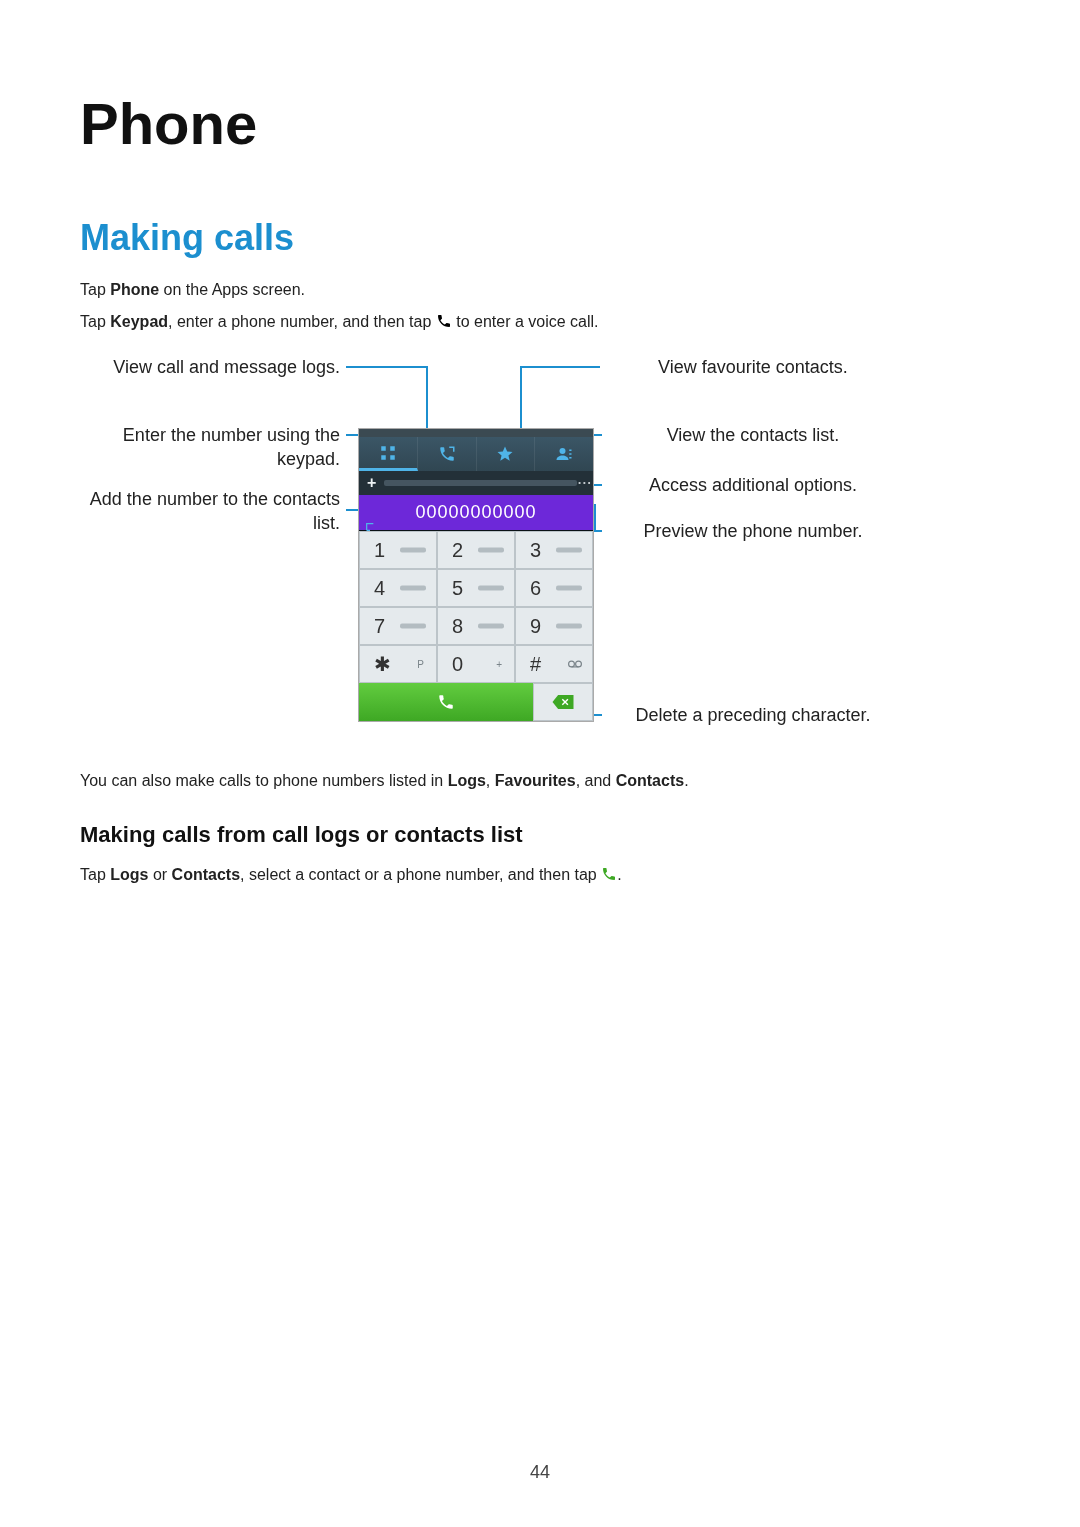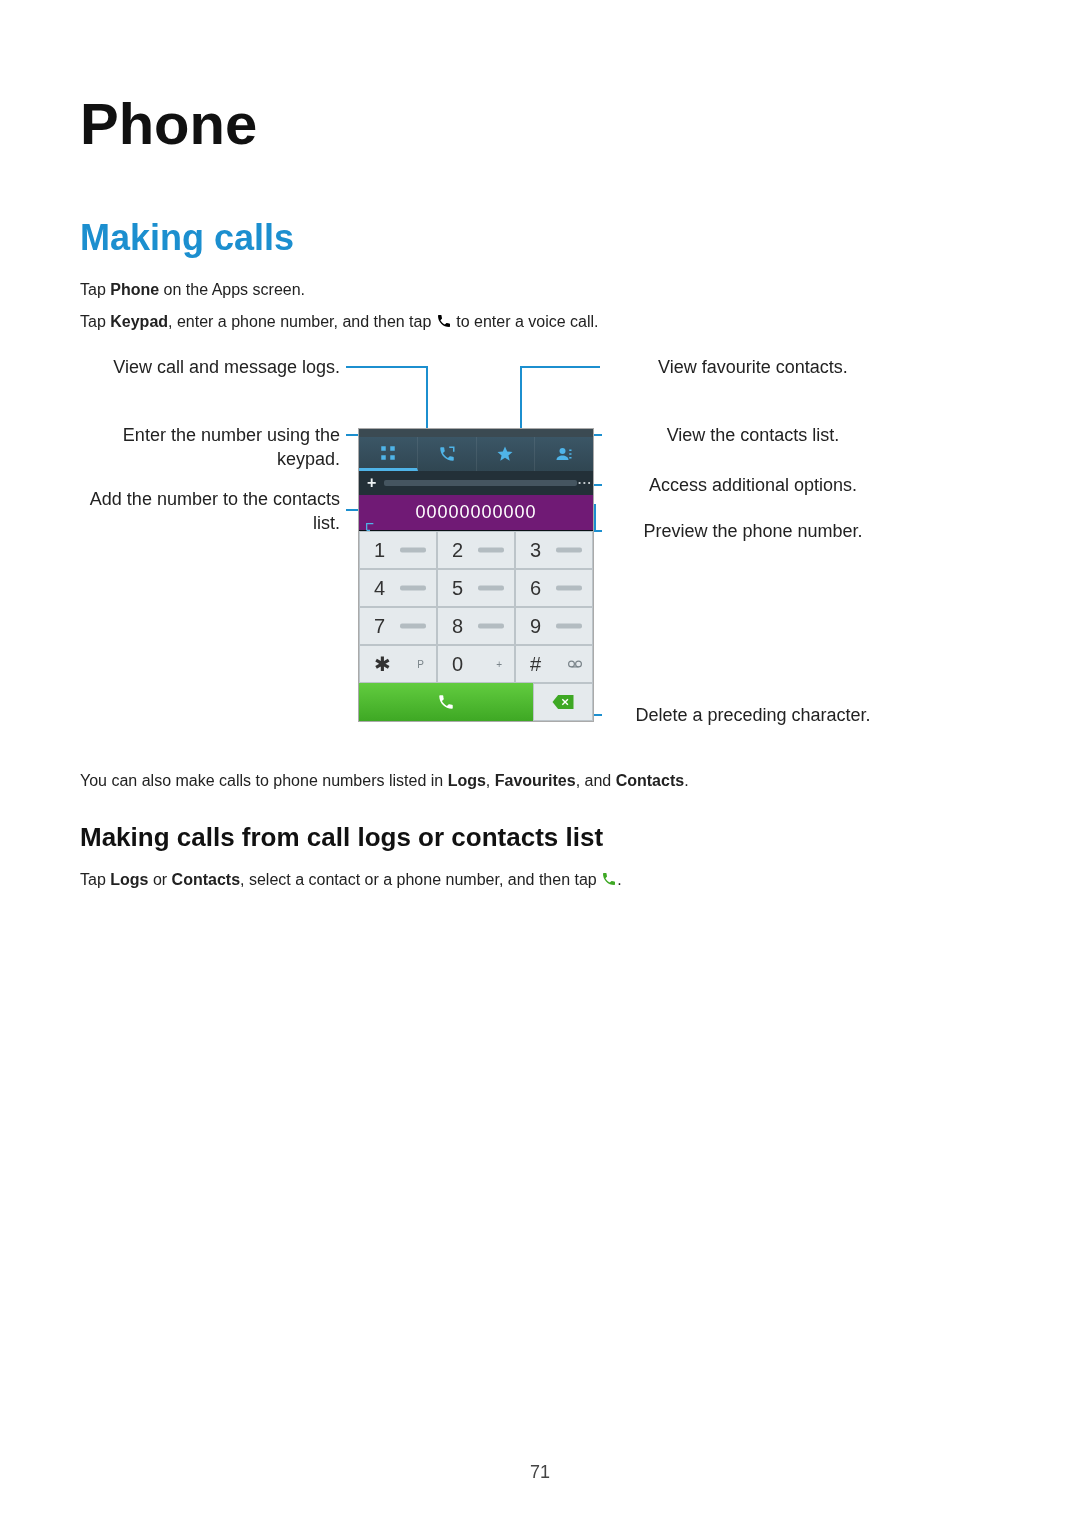--- a/index.html
+++ b/index.html
@@ -98,21 +98,21 @@
     display: flex;
     align-items: center;
     padding: 0 8px;
     color: #eef3f5;
   }
   .plus-icon { font-size: 16px; font-weight: 700; margin-right: 8px; }
   .sug-bar { flex: 1; height: 6px; background: #455560; border-radius: 2px; }
   .dots { margin-left: 8px; font-size: 14px; letter-spacing: 1px; writing-mode: vertical-rl; line-height: 0; }
   .numdisp {
     height: 36px;
-    background: #701a75;
+    background: #6d28d9;
     color: #fff;
     display: flex;
     align-items: center;
     justify-content: center;
     font-size: 18px;
     letter-spacing: 1px;
     border-bottom: 1px solid #0a1216;
     position: relative;
   }
   .add-ico {
@@ -168,21 +168,21 @@
   }
   .delbtn {
     flex: 1;
     background: #e5eaed;
     border: 1px solid #bcc4c9;
     display: flex;
     align-items: center;
     justify-content: center;
   }
   h3.subsection {
-    font-size: 26px;
+    font-size: 22px;
     font-weight: 700;
     color: #111;
     margin: 28px 0 14px 0;
   }
   .pagenum {
     position: absolute;
     bottom: 44px;
     left: 0;
     right: 0;
     text-align: center;
@@ -361,13 +361,13 @@
 
   <h3 class="subsection">Making calls from call logs or contacts list</h3>
 
   <p class="body">
     <span>Tap </span><span class="b">Logs</span><span> or </span><span class="b">Contacts</span><span>, select a contact or a phone number, and then tap </span><svg class="inline-phone-icon" viewBox="0 0 24 24" fill="#3ea824">
         <path d="M6.6 10.8c1.4 2.8 3.8 5.2 6.6 6.6l2.2-2.2c.3-.3.7-.4 1-.2 1.1.4 2.3.6 3.6.6.6 0 1 .4 1 1V20c0 .6-.4 1-1 1C10.6 21 3 13.4 3 4c0-.6.4-1 1-1h3.4c.6 0 1 .4 1 1 0 1.3.2 2.5.6 3.6.1.3 0 .7-.2 1l-2.2 2.2z"></path>
       </svg><span>.</span>
   </p>
 </div>
 
-<div class="pagenum">71</div>
+<div class="pagenum">44</div>
 
 </body></html>

